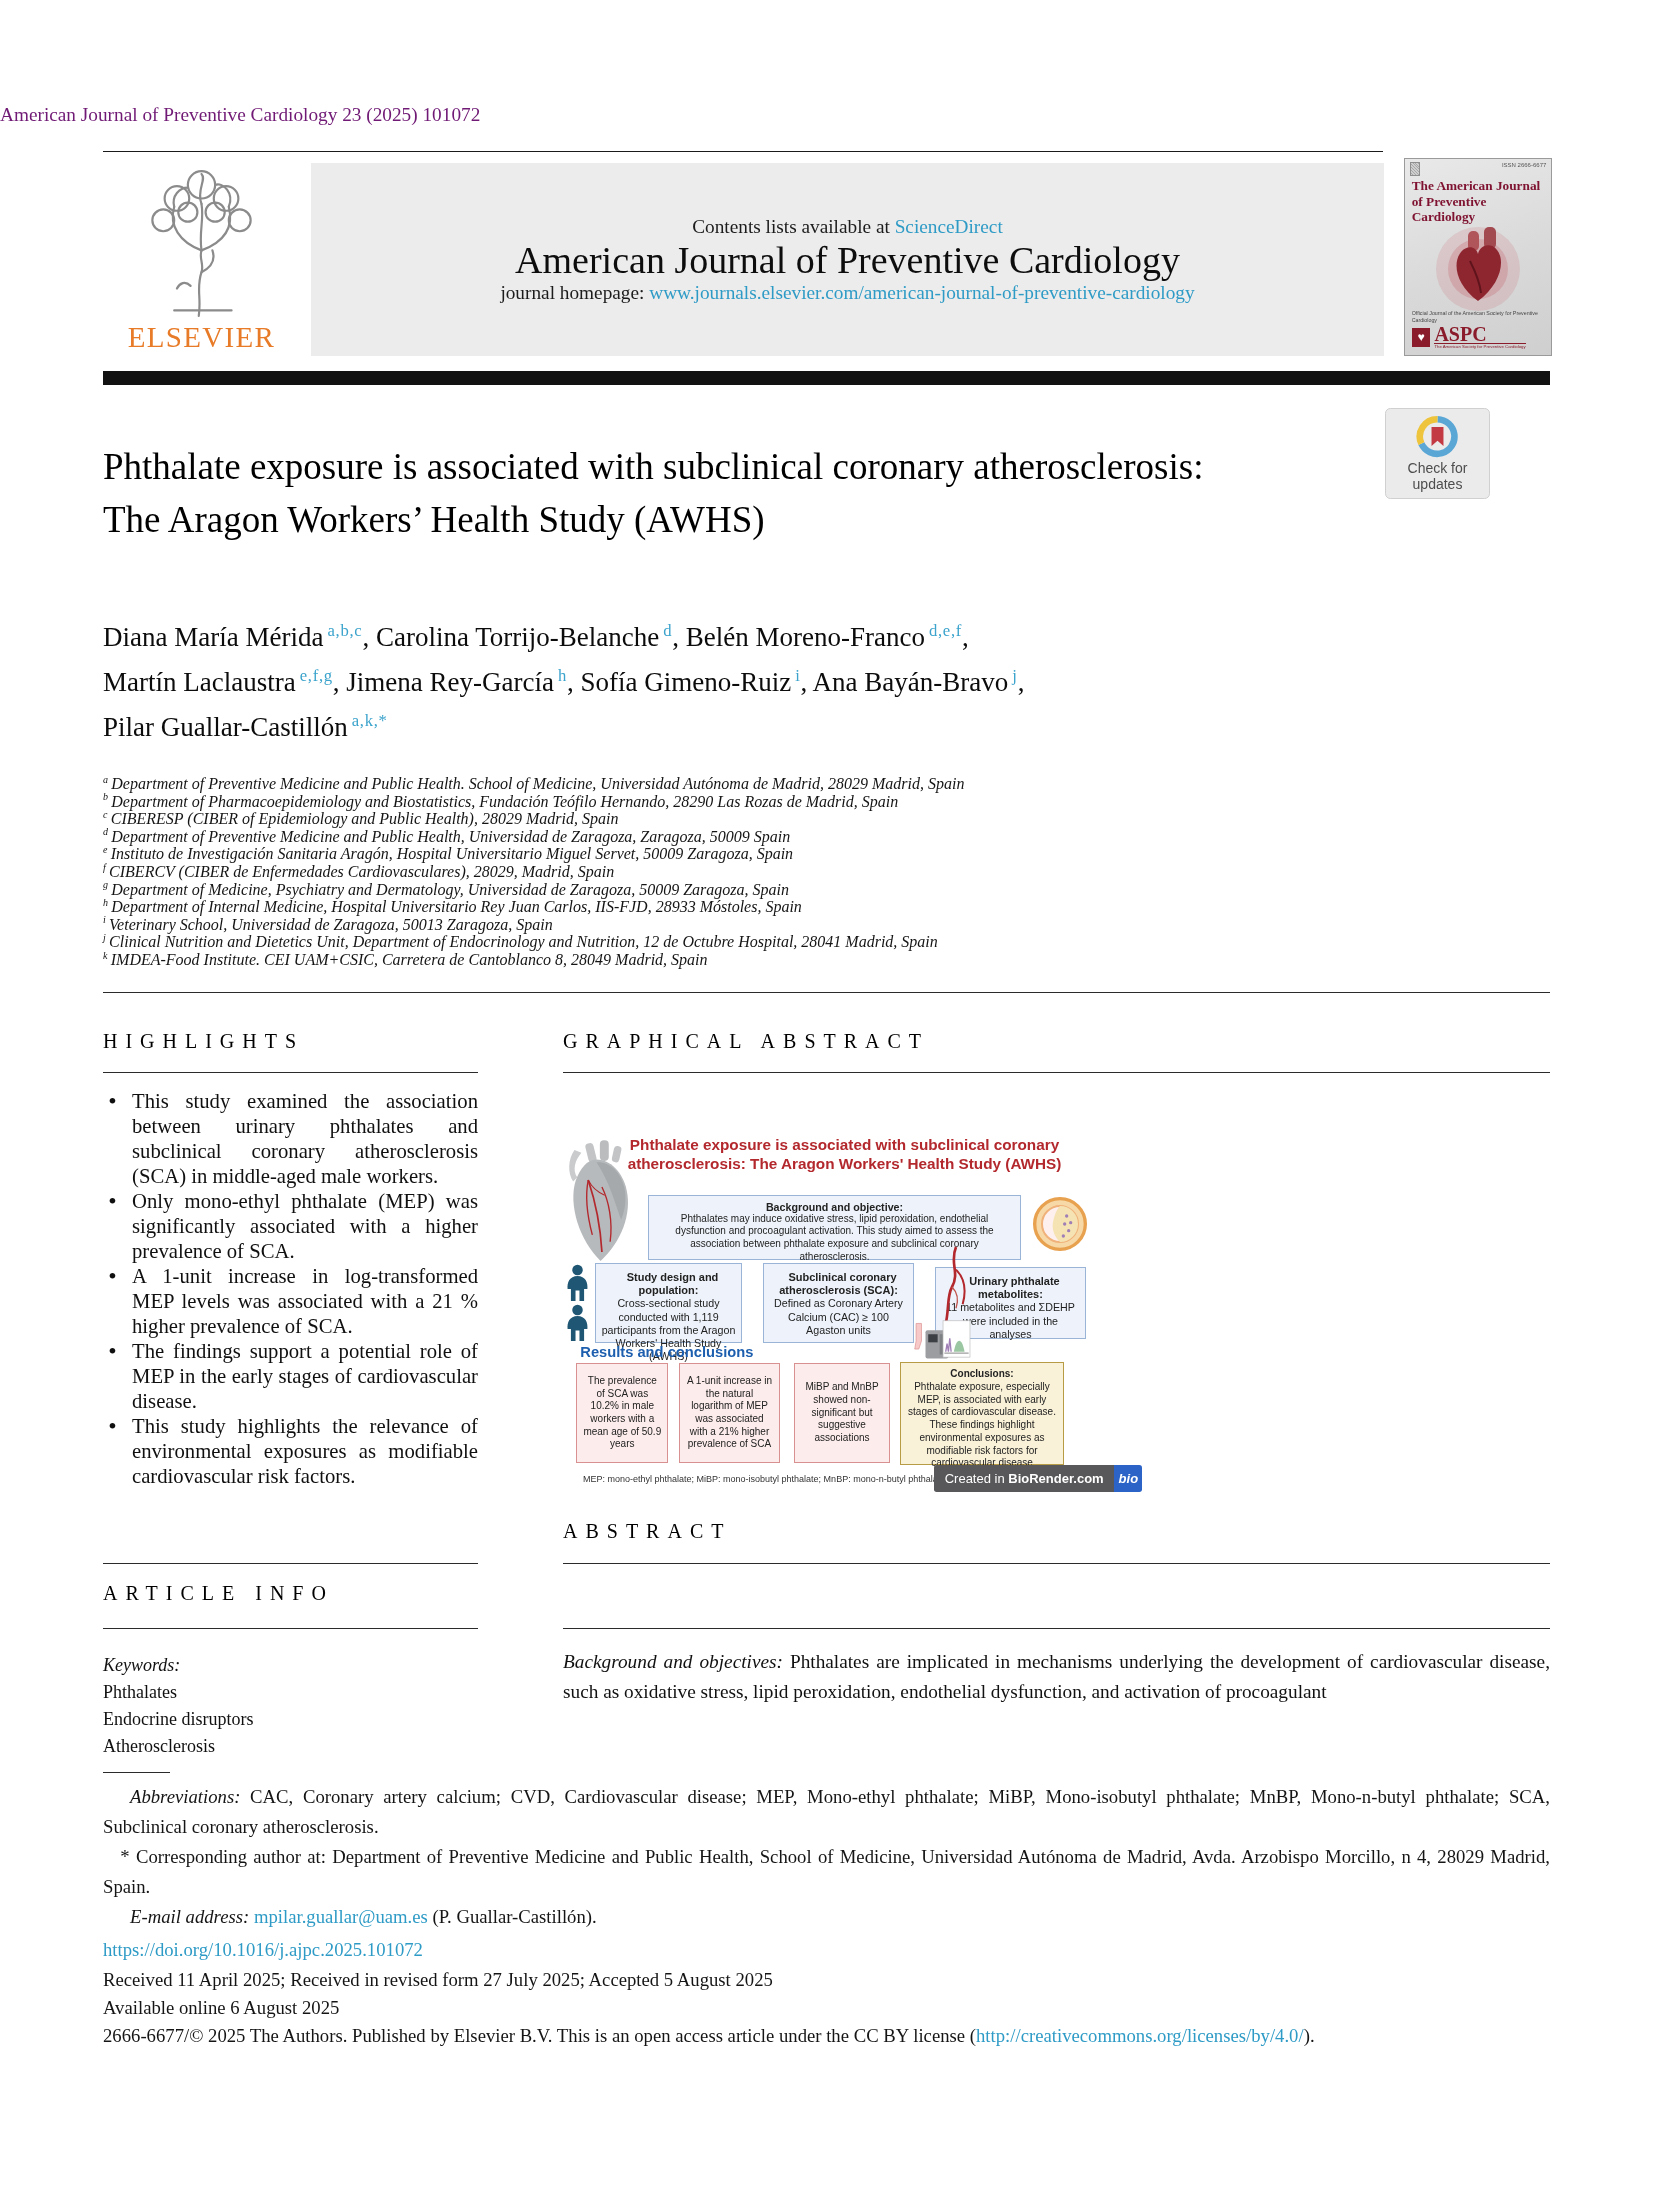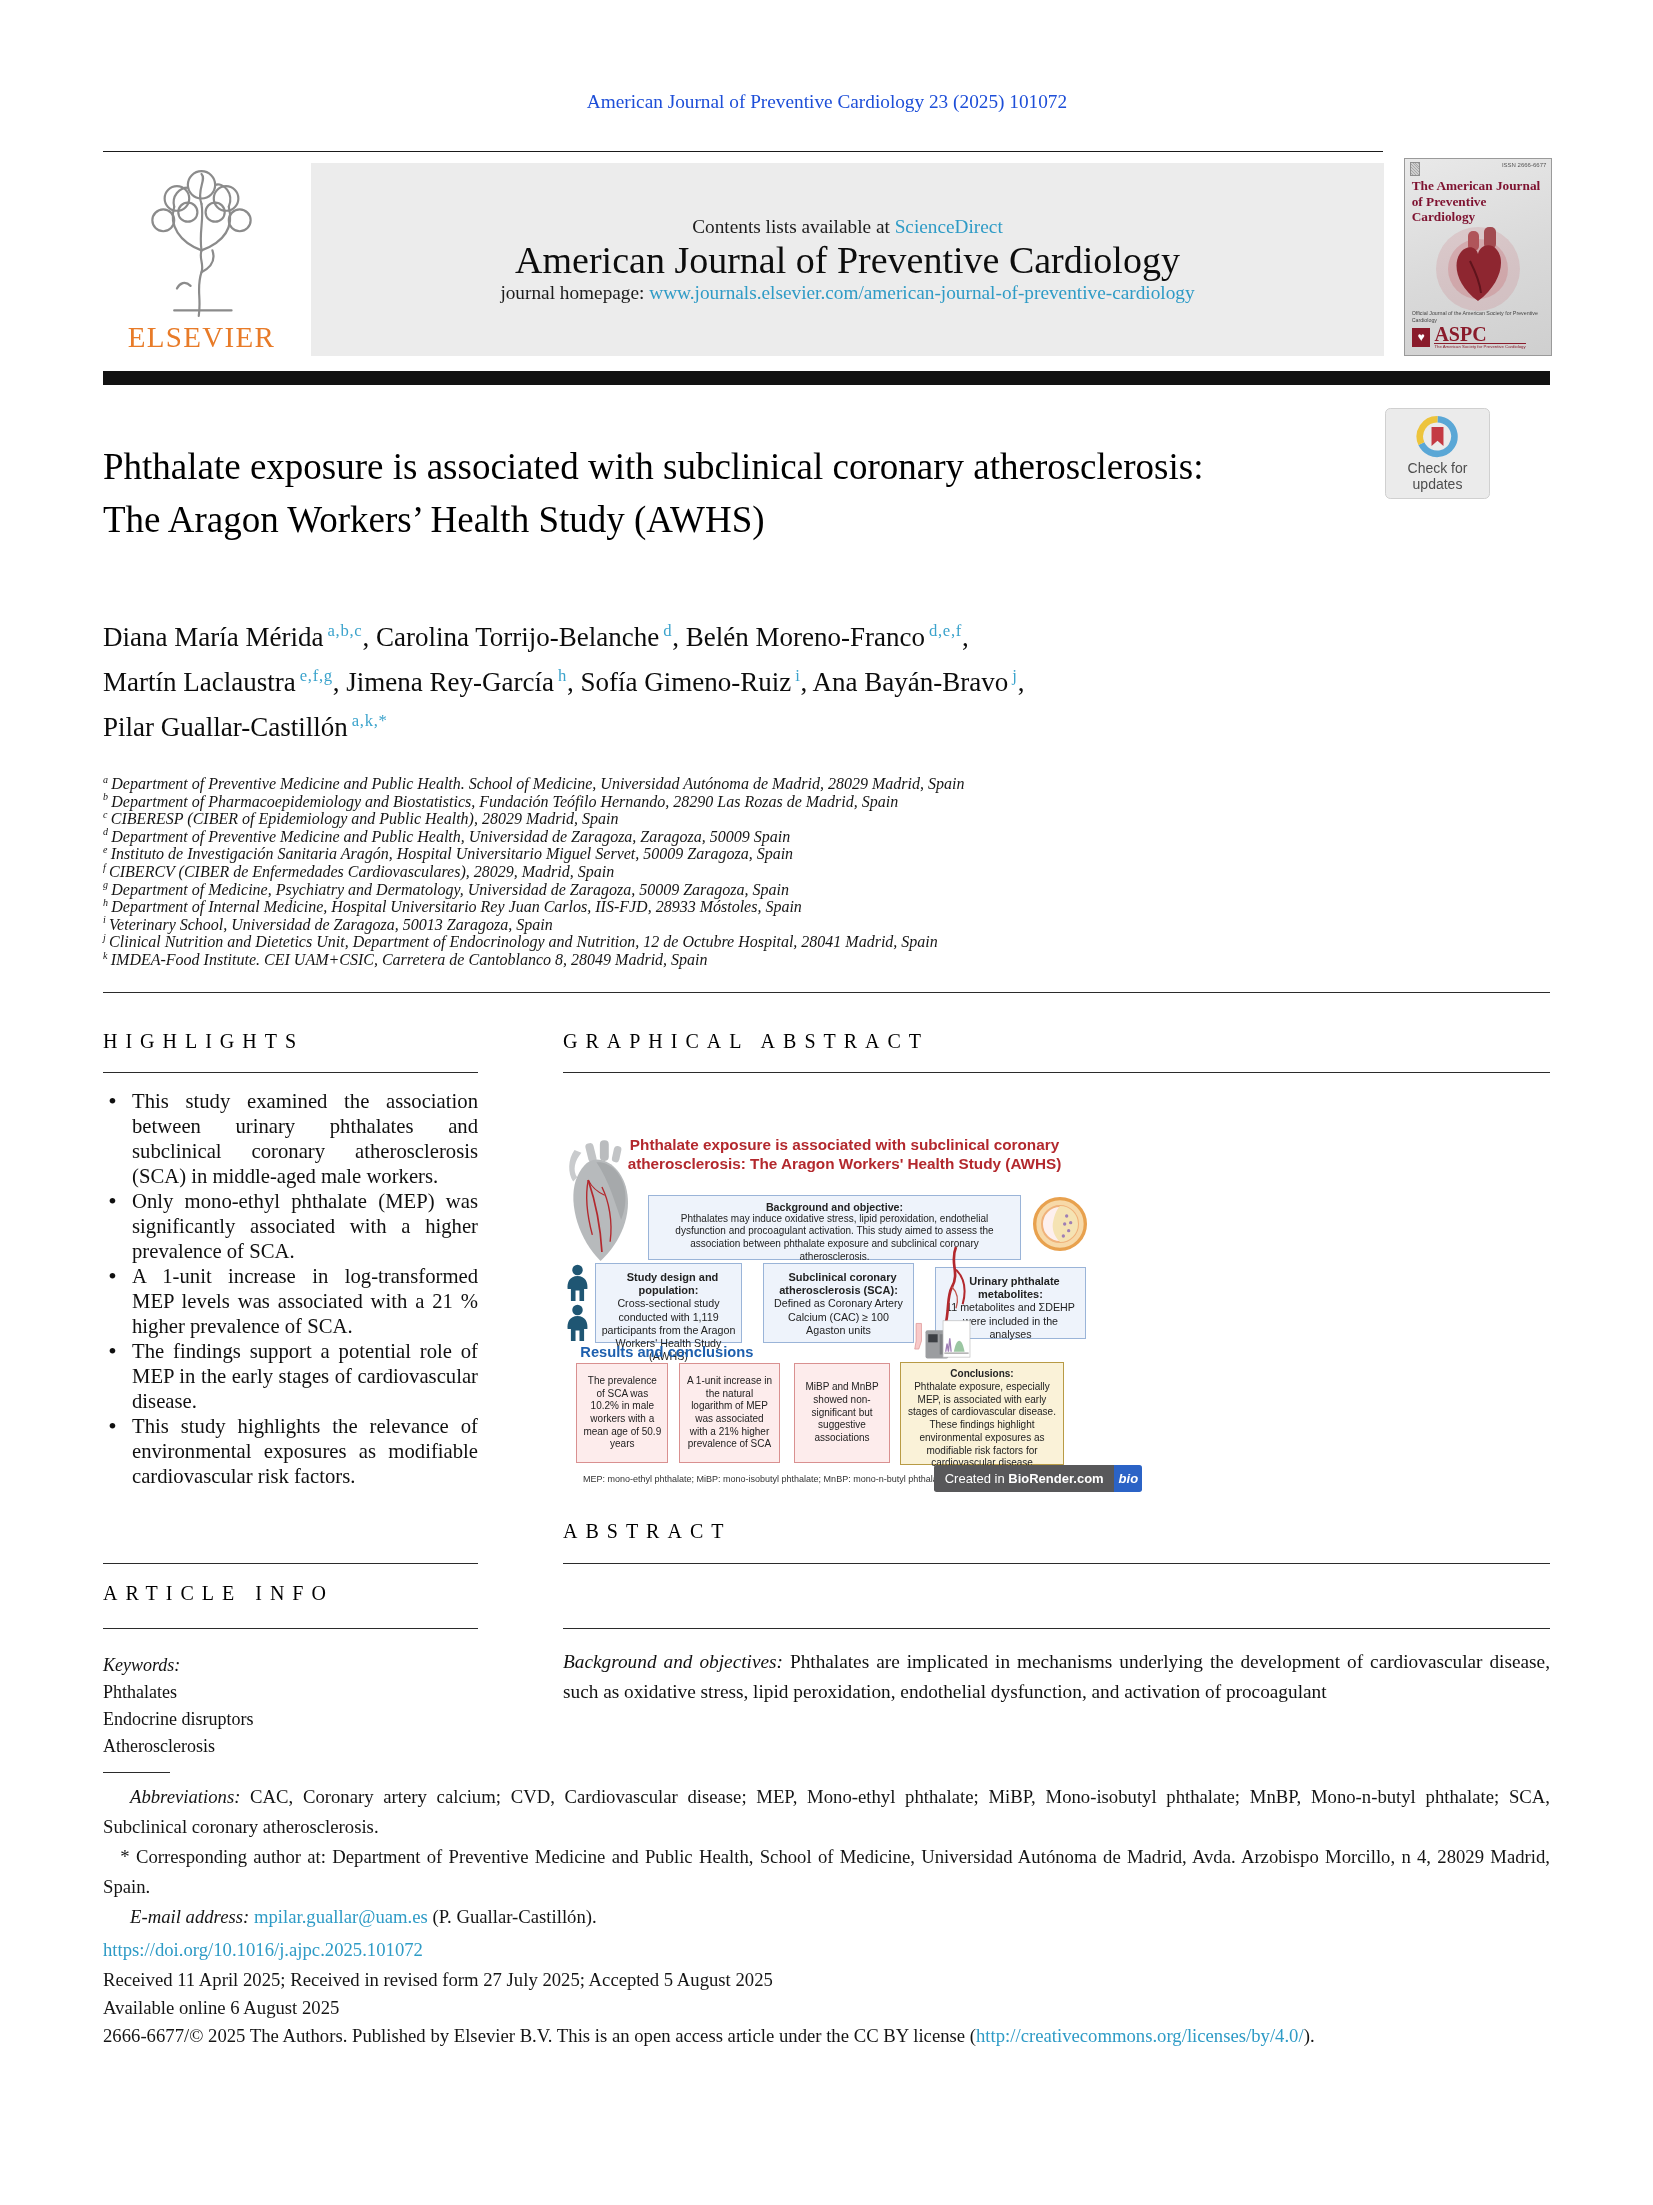--- a/index.html
+++ b/index.html
@@ -3,22 +3,22 @@
 <meta charset="utf-8">
 <style>
   html,body{margin:0;padding:0;background:#ffffff;}
   .page{position:relative;width:1654px;height:2205px;background:#fff;overflow:hidden;
         font-family:"Liberation Serif",serif;color:#111;}
   a{text-decoration:none;cursor:pointer;}
   .link{color:#2e9bc6;}
   .rule{position:absolute;height:1.3px;background:#2b2b2b;}
 
   
-  .journal-ref{position:absolute;top:91px;left:0;width:100%;text-align:center;
-               font-size:19.3px;color:#1d4ed8;}
+  .journal-ref{position:absolute;top:104px;left:0;width:100%;
+               font-size:19.3px;color:#701a75;}
   .top-rule{position:absolute;top:151px;left:103px;width:1280px;height:1.3px;background:#1a1a1a;}
 
   
   .elsevier{position:absolute;left:105px;top:163px;width:193px;height:204px;text-align:center;}
   .elsevier svg{display:block;margin:0 auto;width:137px;height:157px;}
   .elsevier-word{font-size:29px;color:#e87b28;letter-spacing:1.3px;margin-top:1.3px;}
   .header-box{position:absolute;left:311px;top:163px;width:1073px;height:193px;background:#ececec;
               display:flex;flex-direction:column;justify-content:center;align-items:center;
               padding:16px 0 14.7px;box-sizing:border-box;}
   .contents-line,.homepage-line{font-size:19.3px;color:#1c1c1c;}

